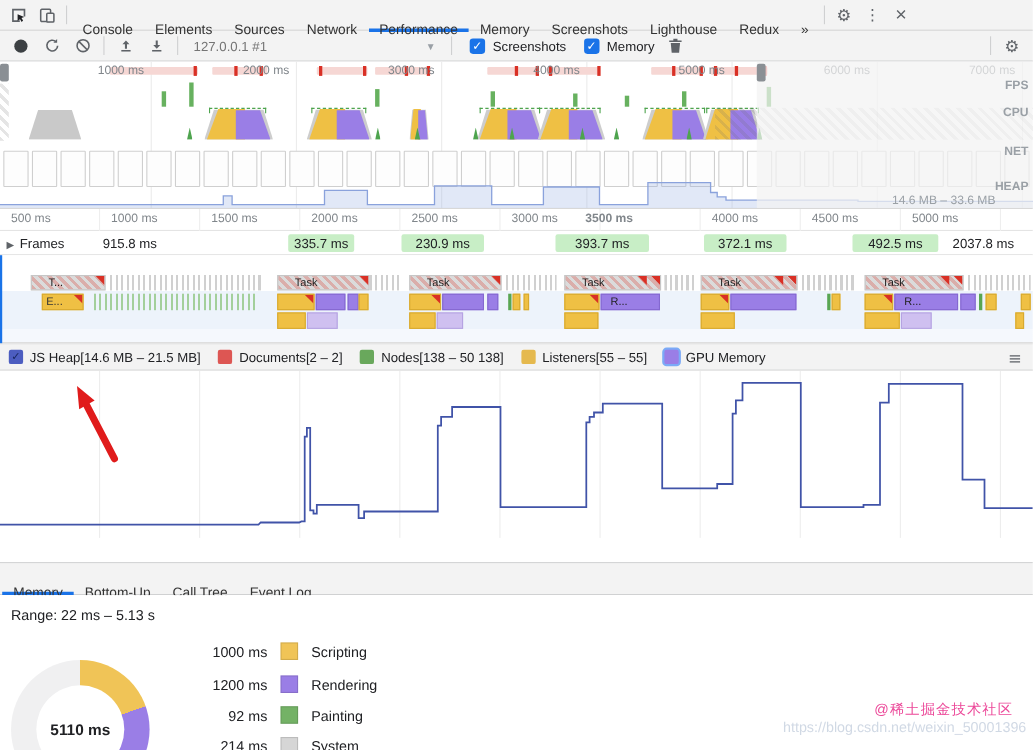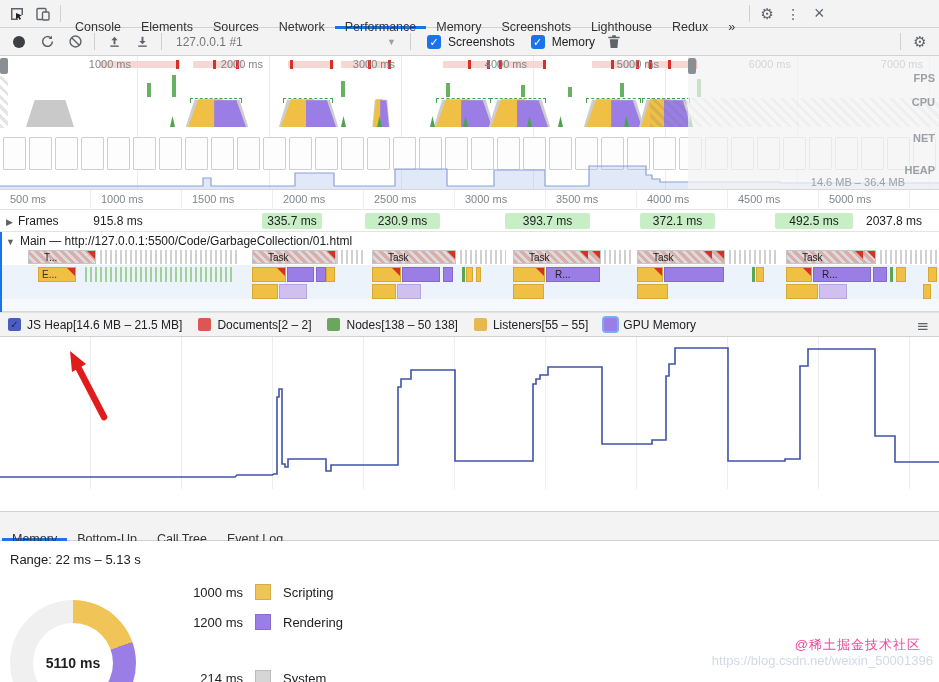--- a/index.html
+++ b/index.html
@@ -162,21 +162,21 @@
     <span class="spacer"></span>
     <span class="vsep"></span>
     <span class="icon-btn glyph">⚙</span>
   </div>
 
   <div id="overview">
     <span class="ov-rlabel" style="top:16px">FPS</span>
     <span class="ov-rlabel" style="top:40px">CPU</span>
     <span class="ov-rlabel" style="top:76px">NET</span>
     <span class="ov-rlabel" style="top:108px">HEAP</span>
-    <span class="heaprange">14.6 MB – 36.4 MB</span>
+    <span class="heaprange">14.6 MB – 33.6 MB</span>
   <div class="ov-grid" style="left: 137px;"></div>
       <div class="ov-label" style="left: 61px;">1000 ms</div>
       <div class="ov-grid" style="left: 269px;"></div>
       <div class="ov-label" style="left: 193px;">2000 ms</div>
       <div class="ov-grid" style="left: 401px;"></div>
       <div class="ov-label" style="left: 325px;">3000 ms</div>
       <div class="ov-grid" style="left: 533px;"></div>
       <div class="ov-label" style="left: 457px;">4000 ms</div>
       <div class="ov-grid" style="left: 665px;"></div>
       <div class="ov-label" style="left: 589px;">5000 ms</div>
@@ -321,21 +321,21 @@
       <div class="rl-label" style="left: 101px;">1000 ms</div>
       <div class="rl-tick" style="left: 272px;"></div>
       <div class="rl-label" style="left: 192px;">1500 ms</div>
       <div class="rl-tick" style="left: 363px;"></div>
       <div class="rl-label" style="left: 283px;">2000 ms</div>
       <div class="rl-tick" style="left: 454px;"></div>
       <div class="rl-label" style="left: 374px;">2500 ms</div>
       <div class="rl-tick" style="left: 545px;"></div>
       <div class="rl-label" style="left: 465px;">3000 ms</div>
       <div class="rl-tick" style="left: 636px;"></div>
-      <div class="rl-label" style="left: 556px;">3500 ms</div>
+      <div class="rl-label" style="left: 532px; font-weight: bold;">3500 ms</div>
       <div class="rl-tick" style="left: 727px;"></div>
       <div class="rl-label" style="left: 647px;">4000 ms</div>
       <div class="rl-tick" style="left: 818px;"></div>
       <div class="rl-label" style="left: 738px;">4500 ms</div>
       <div class="rl-tick" style="left: 909px;"></div>
       <div class="rl-label" style="left: 829px;">5000 ms</div>
     </div>
 
   <div id="framesrow">
     <span class="frames-head">
@@ -345,23 +345,20 @@
       <div class="chip hl" style="left: 262px; width: 60px;">335.7 ms</div>
       <div class="chip hl" style="left: 365px; width: 75px;">230.9 ms</div>
       <div class="chip hl" style="left: 505px; width: 85px;">393.7 ms</div>
       <div class="chip hl" style="left: 640px; width: 75px;">372.1 ms</div>
       <div class="chip hl" style="left: 775px; width: 78px;">492.5 ms</div>
       <div class="chip" style="left: 858px; width: 72px;">2037.8 ms</div>
     </div>
 
   <div id="maintrack">
     <div class="blueedge"></div>
-    <div id="mainhead">
-      <span class="tri">▼</span><span>Main — http://127.0.0.1:5500/Code/GarbageCollection/01.html</span>
-    </div>
     <div id="flame">
         <div class="fb task" style="left: 28px; top: 1px; width: 68px; height: 14px;">T...<div class="corner" style="right: 0px;"></div></div>
         <div class="fb task" style="left: 252px; top: 1px; width: 84px; height: 14px;">Task<div class="corner" style="right: 0px;"></div></div>
         <div class="fb task" style="left: 372px; top: 1px; width: 84px; height: 14px;">Task<div class="corner" style="right: 0px;"></div></div>
         <div class="fb task" style="left: 513px; top: 1px; width: 88px; height: 14px;">Task<div class="corner" style="right: 0px;"></div><div class="corner" style="right: 12px;"></div></div>
         <div class="fb task" style="left: 637px; top: 1px; width: 88px; height: 14px;">Task<div class="corner" style="right: 0px;"></div><div class="corner" style="right: 12px;"></div></div>
         <div class="fb task" style="left: 786px; top: 1px; width: 90px; height: 14px;">Task<div class="corner" style="right: 0px;"></div><div class="corner" style="right: 12px;"></div></div>
         <div class="fb dense1" style="left: 100px; top: 1px; width: 140px; height: 14px;"></div>
         <div class="fb dense1" style="left: 336px; top: 1px; width: 30px; height: 14px;"></div>
         <div class="fb dense1" style="left: 460px; top: 1px; width: 46px; height: 14px;"></div>
@@ -474,19 +471,24 @@
   <div class="lg-row" style="top: 41px;">
         <span class="lg-val">1000 ms</span>
         <span class="lg-sw" style="background: rgb(240, 196, 87);"></span>
         <span class="lg-lab">Scripting</span>
       </div>
       <div class="lg-row" style="top: 71px;">
         <span class="lg-val">1200 ms</span>
         <span class="lg-sw" style="background: rgb(154, 126, 230);"></span>
         <span class="lg-lab">Rendering</span>
       </div>
+      <div class="lg-row" style="top: 99px;">
+        <span class="lg-val">92 ms</span>
+        <span class="lg-sw" style="background: rgb(116, 178, 102);"></span>
+        <span class="lg-lab">Painting</span>
+      </div>
       <div class="lg-row" style="top: 127px;">
         <span class="lg-val">214 ms</span>
         <span class="lg-sw" style="background: rgb(214, 214, 214);"></span>
         <span class="lg-lab">System</span>
       </div>
     </div>
 </div>
 
 </body></html>

